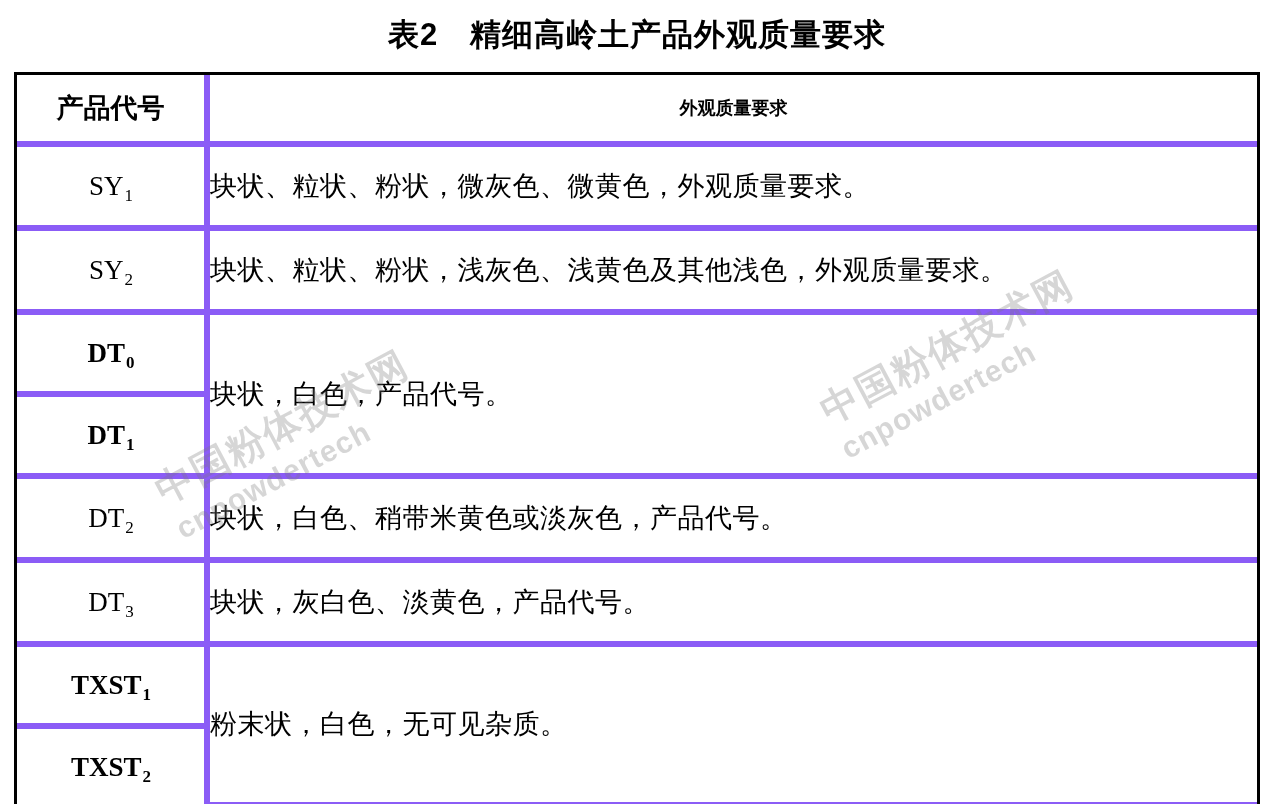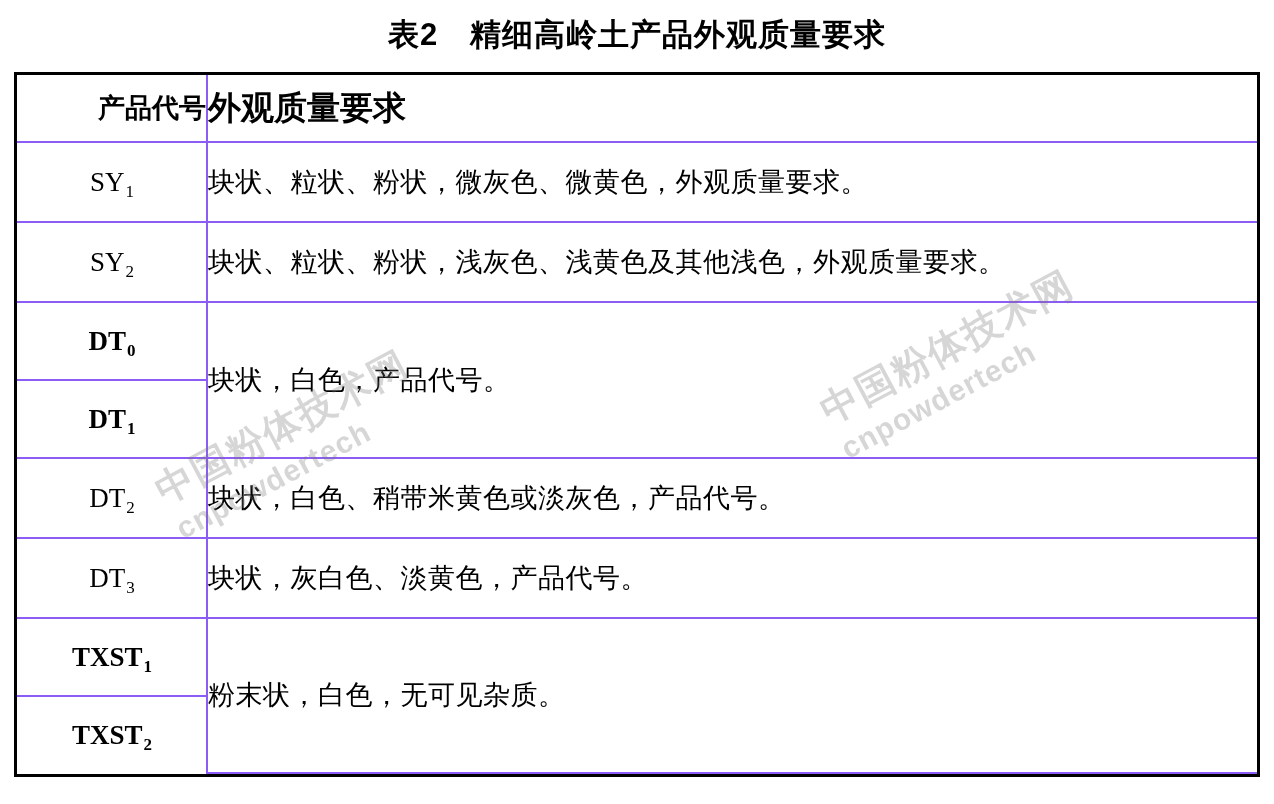--- a/index.html
+++ b/index.html
@@ -38,43 +38,43 @@
     position: relative;
   }
 
   table.spec {
     width: 100%;
     border-collapse: collapse;
     table-layout: fixed;
   }
 
   table.spec td {
-    border: 2px solid #8b5cf6;
+    border: 6px solid #8b5cf6;
     padding: 0;
     vertical-align: middle;
   }
 
   
   table.spec tr td:first-child { border-left: none; }
   table.spec tr td:last-child { border-right: none; }
   table.spec tr:first-child td { border-top: none; }
   table.spec tr:last-child td { border-bottom: none; }
 
   .col-code { width: 190px; }
 
   .hdr {
     height: 66px;
-    text-align: right;
+    text-align: center;
     font-size: 27px;
     font-weight: bold;
     font-family: "Liberation Sans", "DejaVu Sans", sans-serif;
   }
   .hdr-desc {
-    text-align: left;
-    font-size: 33px;
+    text-align: center;
+    font-size: 18px;
     font-weight: bold;
     font-family: "Liberation Sans", "DejaVu Sans", sans-serif;
   }
 
   .code-cell {
     text-align: center;
     font-size: 27px;
     font-family: "Liberation Serif", "DejaVu Serif", serif;
     height: 72px;
     white-space: nowrap;

